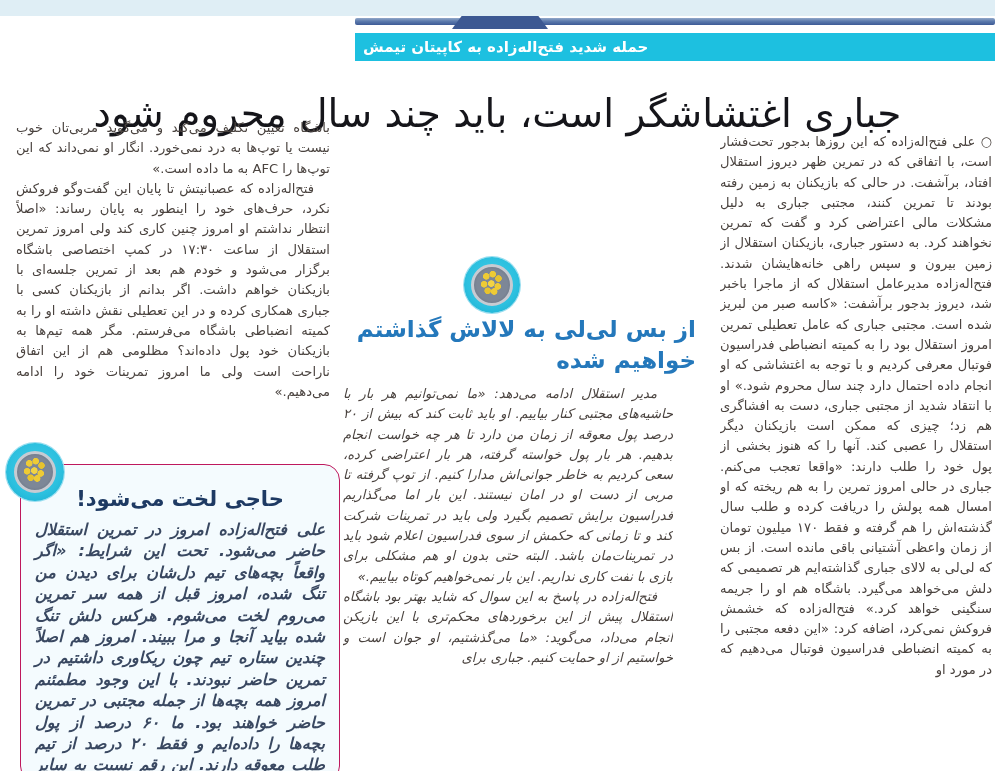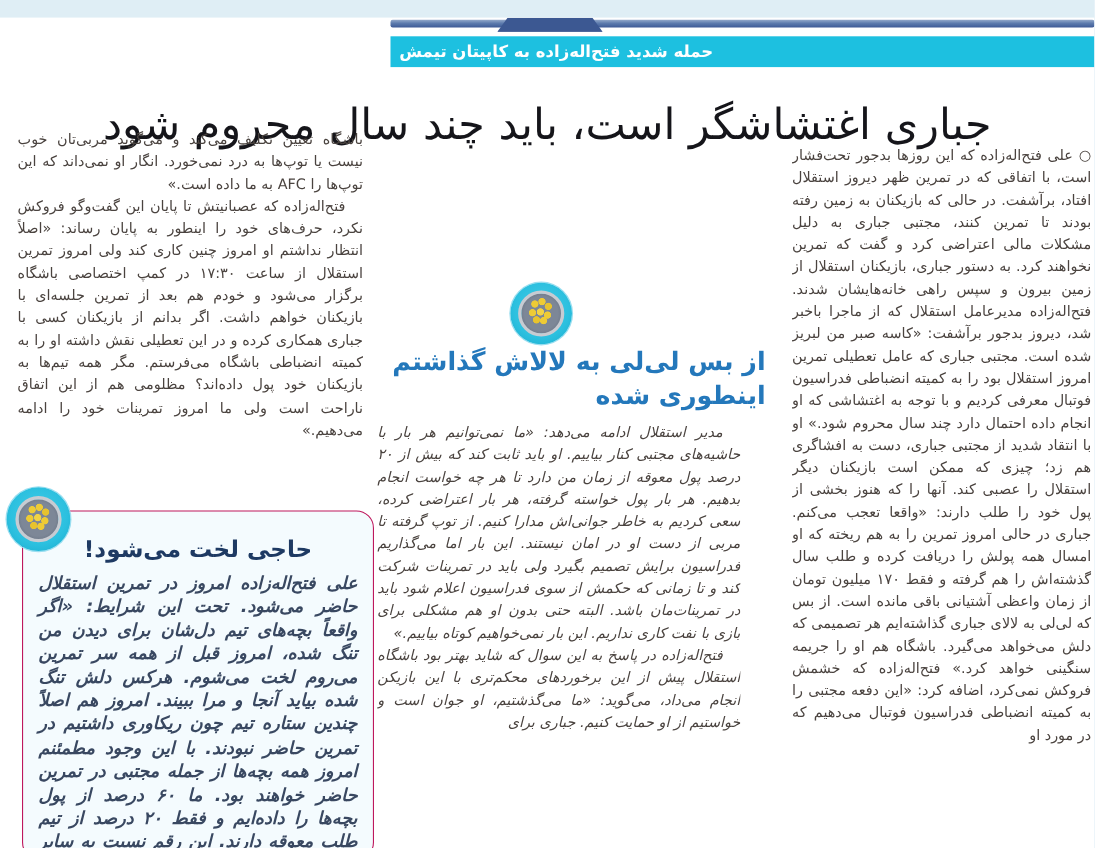--- a/index.html
+++ b/index.html
@@ -78,21 +78,21 @@
     <p>○ علی فتح‌اله‌زاده که این روزها بدجور تحت‌فشار است، با اتفاقی که در تمرین ظهر دیروز استقلال افتاد، برآشفت. در حالی که بازیکنان به زمین رفته بودند تا تمرین کنند، مجتبی جباری به دلیل مشکلات مالی اعتراضی کرد و گفت که تمرین نخواهند کرد. به دستور جباری، بازیکنان استقلال از زمین بیرون و سپس راهی خانه‌هایشان شدند. فتح‌اله‌زاده مدیرعامل استقلال که از ماجرا باخبر شد، دیروز بدجور برآشفت: «کاسه صبر من لبریز شده است. مجتبی جباری که عامل تعطیلی تمرین امروز استقلال بود را به کمیته انضباطی فدراسیون فوتبال معرفی کردیم و با توجه به اغتشاشی که او انجام داده احتمال دارد چند سال محروم شود.» او با انتقاد شدید از مجتبی جباری، دست به افشاگری هم زد؛ چیزی که ممکن است بازیکنان دیگر استقلال را عصبی کند. آنها را که هنوز بخشی از پول خود را طلب دارند: «واقعا تعجب می‌کنم. جباری در حالی امروز تمرین را به هم ریخته که او امسال همه پولش را دریافت کرده و طلب سال گذشته‌اش را هم گرفته و فقط ۱۷۰ میلیون تومان از زمان واعظی آشتیانی باقی مانده است. از بس که لی‌لی به لالای جباری گذاشته‌ایم هر تصمیمی که دلش می‌خواهد می‌گیرد. باشگاه هم او را جریمه سنگینی خواهد کرد.» فتح‌اله‌زاده که خشمش فروکش نمی‌کرد، اضافه کرد: «این دفعه مجتبی را به کمیته انضباطی فدراسیون فوتبال می‌دهیم که در مورد او</p>
   </div>
 
 
   <div class="badge b-col2">
     <div class="badge-inner"></div>
   </div>
 
   <div class="subhead">
     <span style="display:block">از بس لی‌لی به لالاش گذاشتم</span>
-    <span style="display:block">اینطوری شده</span>
+    <span style="display:block">خواهیم شده</span>
   </div>
 
   <div class="leg midleg">
     <p class="indent">مدیر استقلال ادامه می‌دهد: «ما نمی‌توانیم هر بار با حاشیه‌های مجتبی کنار بیاییم. او باید ثابت کند که بیش از ۲۰ درصد پول معوقه از زمان من دارد تا هر چه خواست انجام بدهیم. هر بار پول خواسته گرفته، هر بار اعتراضی کرده، سعی کردیم به خاطر جوانی‌اش مدارا کنیم. از توپ گرفته تا مربی از دست او در امان نیستند. این بار اما می‌گذاریم فدراسیون برایش تصمیم بگیرد ولی باید در تمرینات شرکت کند و تا زمانی که حکمش از سوی فدراسیون اعلام شود باید در تمرینات‌مان باشد. البته حتی بدون او هم مشکلی برای بازی با نفت کاری نداریم. این بار نمی‌خواهیم کوتاه بیاییم.»</p>
     <p class="indent">فتح‌اله‌زاده در پاسخ به این سوال که شاید بهتر بود باشگاه استقلال پیش از این برخوردهای محکم‌تری با این بازیکن انجام می‌داد، می‌گوید: «ما می‌گذشتیم، او جوان است و خواستیم از او حمایت کنیم. جباری برای</p>
   </div>
 
   <div class="leg col4">
     <p>باشگاه تعیین تکلیف می‌کند و می‌گوید مربی‌تان خوب نیست یا توپ‌ها به درد نمی‌خورد. انگار او نمی‌داند که این توپ‌ها را AFC به ما داده است.»</p>
     <p class="indent">فتح‌اله‌زاده که عصبانیتش تا پایان این گفت‌وگو فروکش نکرد، حرف‌های خود را اینطور به پایان رساند: «اصلاً انتظار نداشتم او امروز چنین کاری کند ولی امروز تمرین استقلال از ساعت ۱۷:۳۰ در کمپ اختصاصی باشگاه برگزار می‌شود و خودم هم بعد از تمرین جلسه‌ای با بازیکنان خواهم داشت. اگر بدانم از بازیکنان کسی با جباری همکاری کرده و در این تعطیلی نقش داشته او را به کمیته انضباطی باشگاه می‌فرستم. مگر همه تیم‌ها به بازیکنان خود پول داده‌اند؟ مظلومی هم از این اتفاق ناراحت است ولی ما امروز تمرینات خود را ادامه می‌دهیم.»</p>

